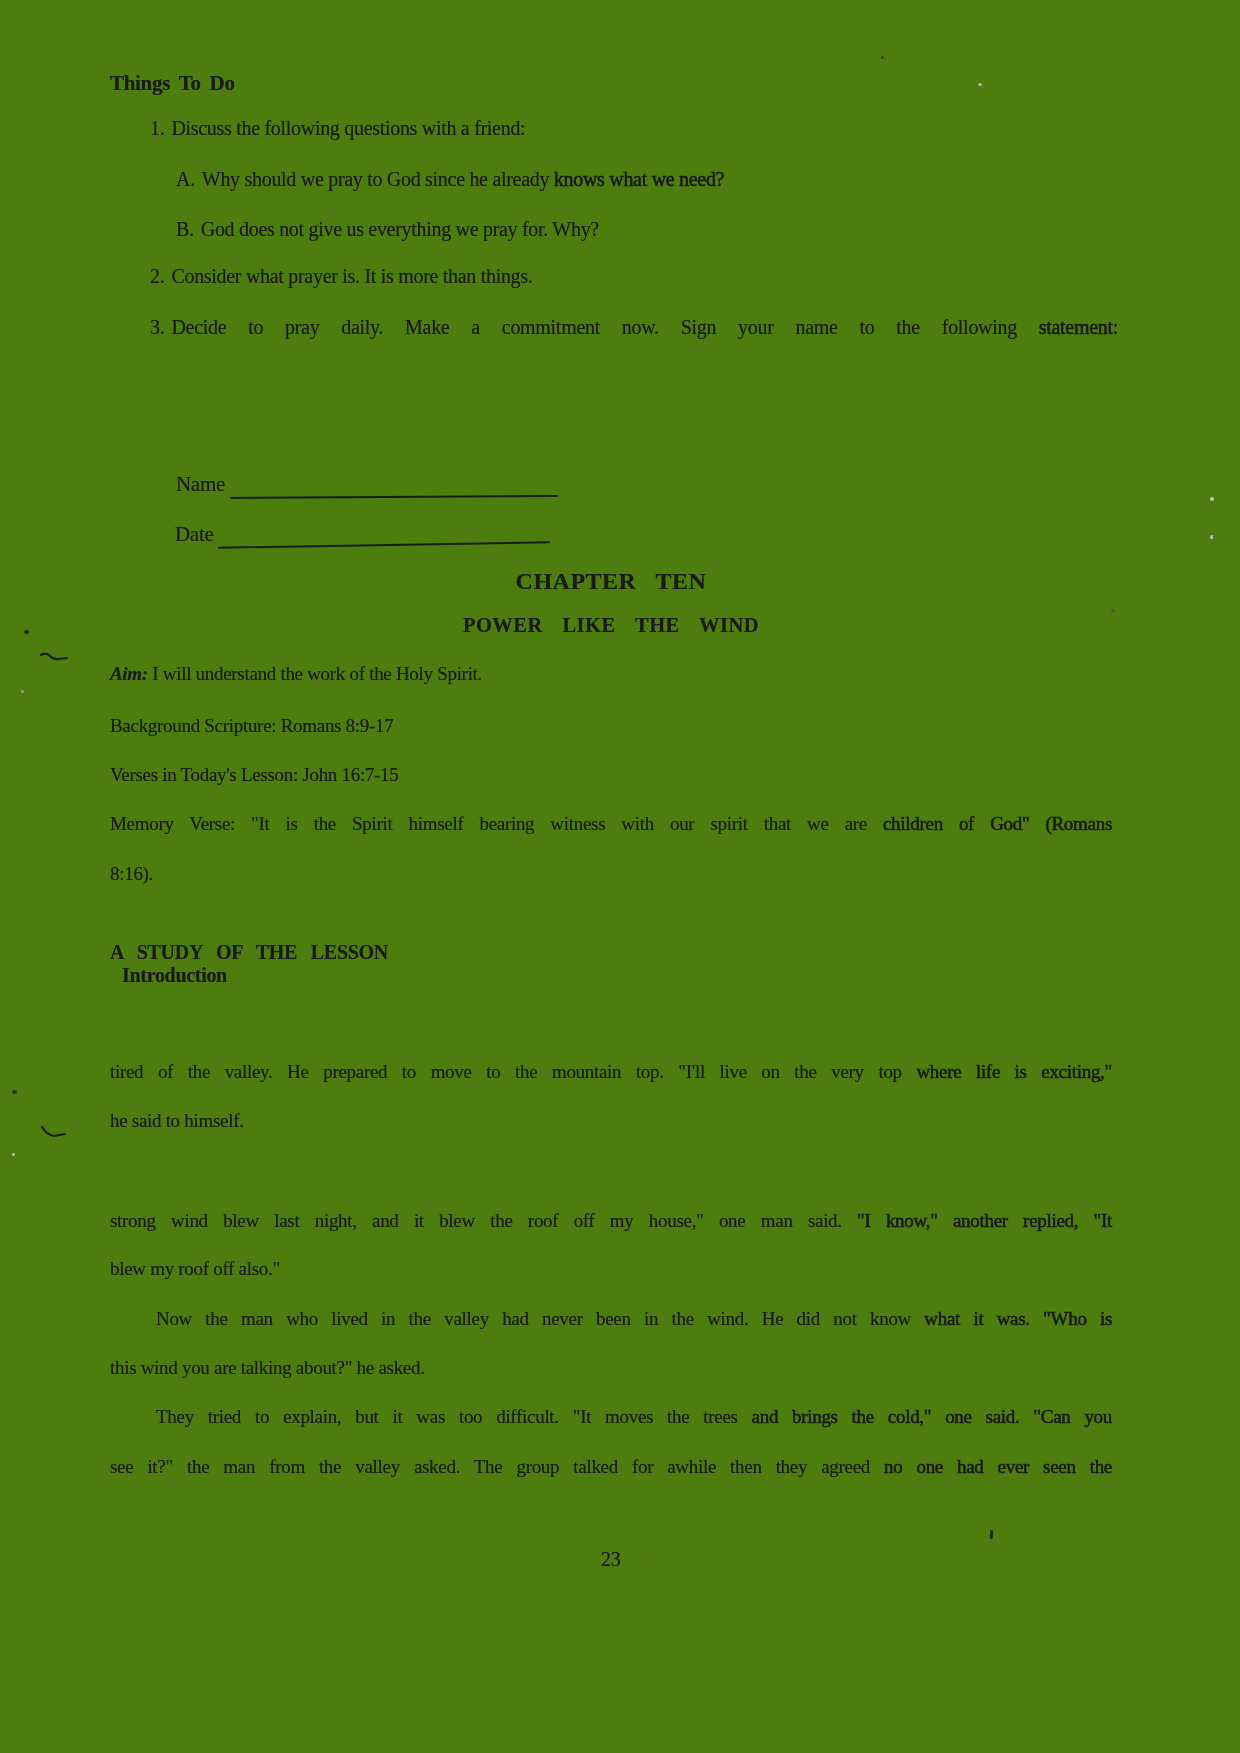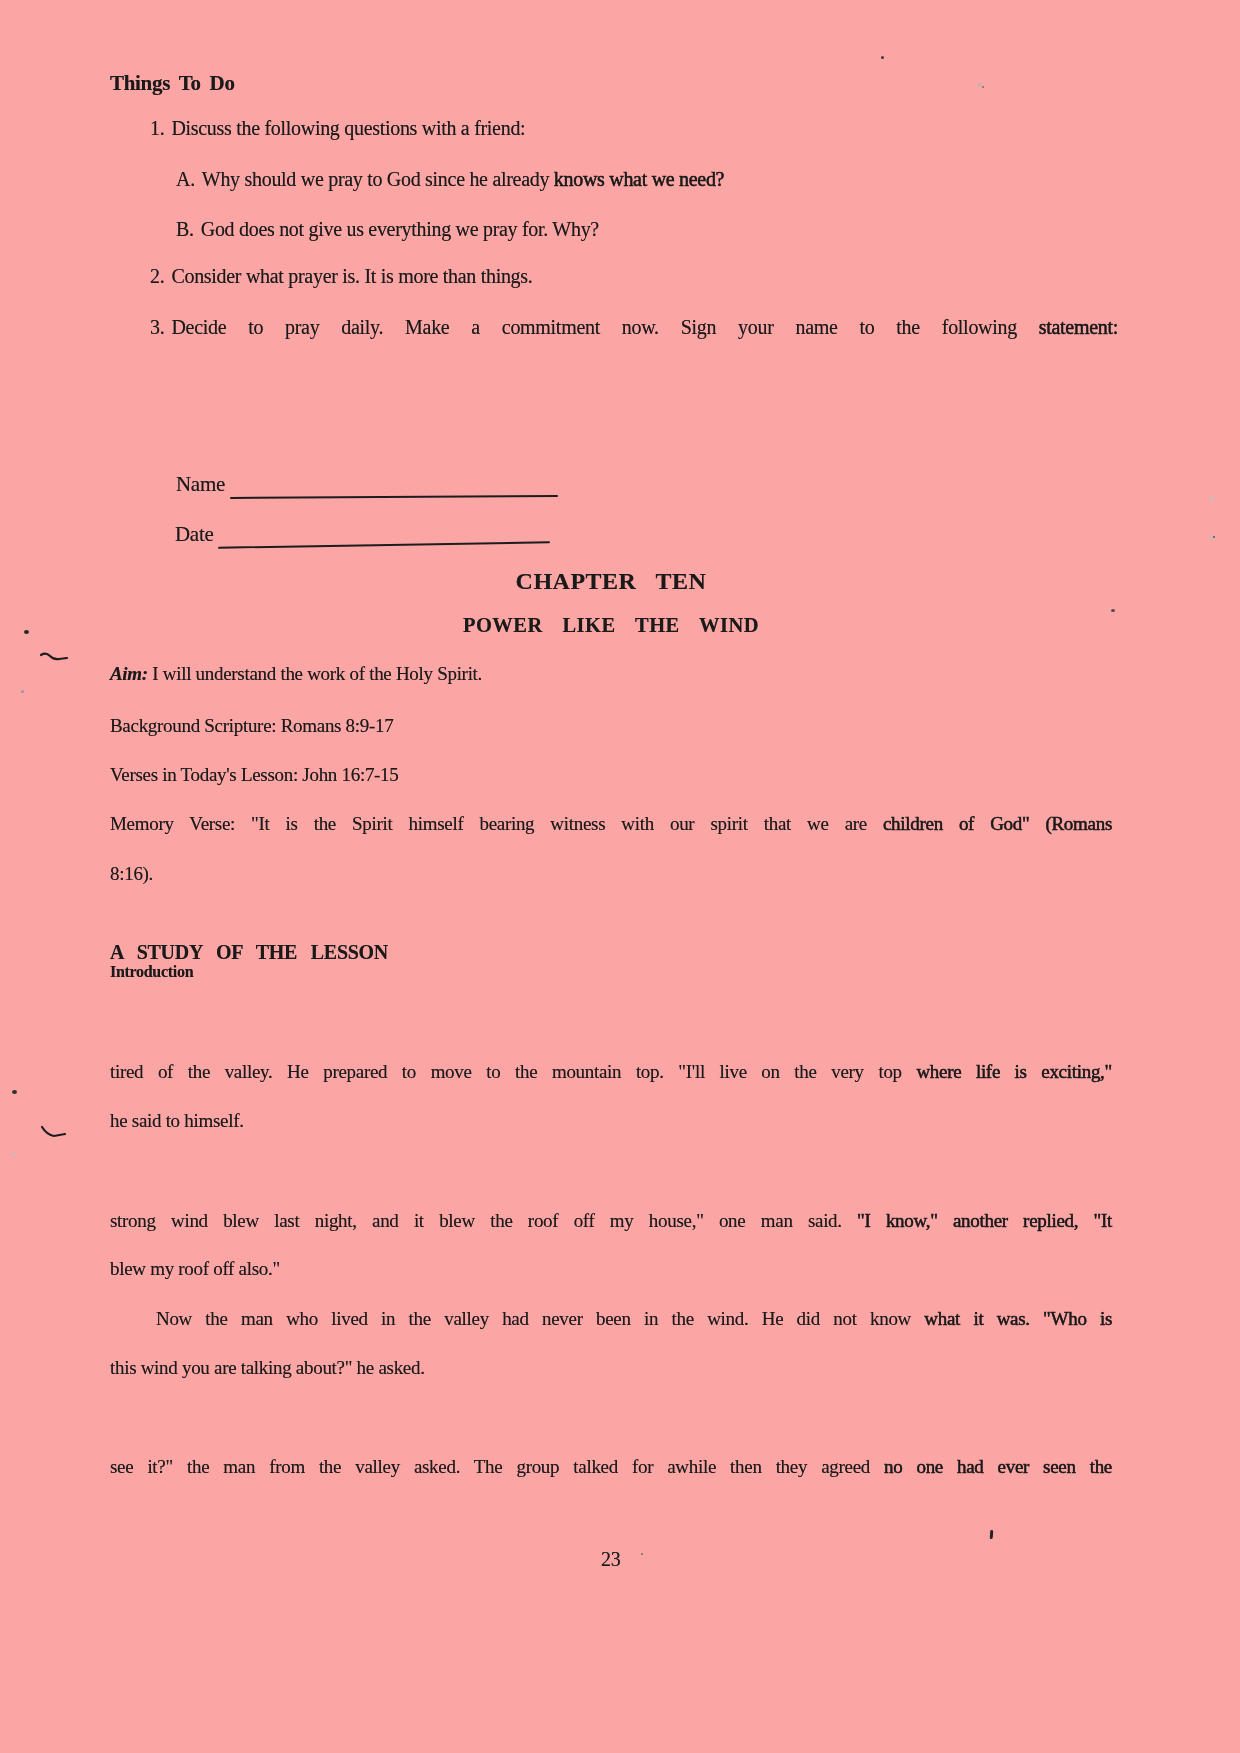--- a/index.html
+++ b/index.html
@@ -1,19 +1,19 @@
 <!DOCTYPE html>
 <html><head>
 <meta charset="utf-8">
 <style>
   html,body{margin:0;padding:0;background:#e8e8e8;}
   .page{
     position:relative;
     width:1240px;height:1753px;
-    background:#fca5a5;
+    background:#4d7c0f;
     overflow:hidden;
     font-family:"Liberation Serif","DejaVu Serif",serif;
     color:#1a1a1a;
   }
   .line{
     position:absolute;
     font-size:19px;
     line-height:1.3;
     letter-spacing:-0.3px;
     white-space:nowrap;
@@ -24,21 +24,21 @@
   .ind{ text-indent:46px; }
   .bt{ -webkit-text-stroke:0.45px #1a1a1a; }
   .bold{ font-weight:700;font-style:italic; }
   .marker{ display:inline-block; margin-right:7px; }
   .item{ font-size:20px; }
   .h-things{ font-size:21px; font-weight:700; word-spacing:4px; }
   .h-center{ left:110px; width:1002px; text-align:center; font-weight:700; }
   .h-kicker{ font-size:24px; word-spacing:13px; letter-spacing:0.5px; }
   .h-title{ font-size:20.5px; word-spacing:14px; letter-spacing:0.5px; }
   .h-study{ font-size:20px; font-weight:700; word-spacing:9px; }
-  .h-intro{ font-size:16px; font-weight:700; }
+  .h-intro{ font-size:20px; font-weight:700;margin-left:12px; }
   .statement{ font-size:20px; }
   .sig-label{ font-size:21px; }
   .sig-line{
     position:absolute; height:2px; background:#1c1c1c;
     border-radius:2px;
   }
   .pgnum{ font-size:20px; }
   .mark{ position:absolute; border-radius:50%; }
   .swoosh{ position:absolute; }
 </style>
@@ -107,20 +107,23 @@
     <span>blew my roof off also."</span><span class="bt"></span>
   </div>
 
   <div class="line jst ind" style="left:110px;top:1307px;">
     <span>Now the man who lived in the valley had never been in the wind. He did not know </span><span class="bt">what it was. "Who is</span>
   </div>
   <div class="line jst end" style="left:110px;top:1356px;">
     <span>this wind you are talking about?" he asked.</span><span class="bt"></span>
   </div>
 
+  <div class="line jst ind" style="left:110px;top:1405px;">
+    <span>They tried to explain, but it was too difficult. "It moves the trees </span><span class="bt">and brings the cold," one said. "Can you</span>
+  </div>
   <div class="line jst" style="left:110px;top:1455px;">
     <span>see it?" the man from the valley asked. The group talked for awhile then they agreed </span><span class="bt">no one had ever seen the</span>
   </div>
 
   <div class="line pgnum" style="left:601px;top:1546px;">23</div>
 
   <div class="mark" style="left:881px;top:56px;width:3px;height:3px;background:#3a3a3a;"></div>
   <div class="mark" style="left:978px;top:83px;width:4px;height:3px;background:#b5b5b5;"></div>
   <div class="mark" style="left:982px;top:86px;width:2px;height:2px;background:#6f6f6f;"></div>
   <div class="mark" style="left:1210px;top:497px;width:4px;height:4px;background:#c2c2c2;"></div>

